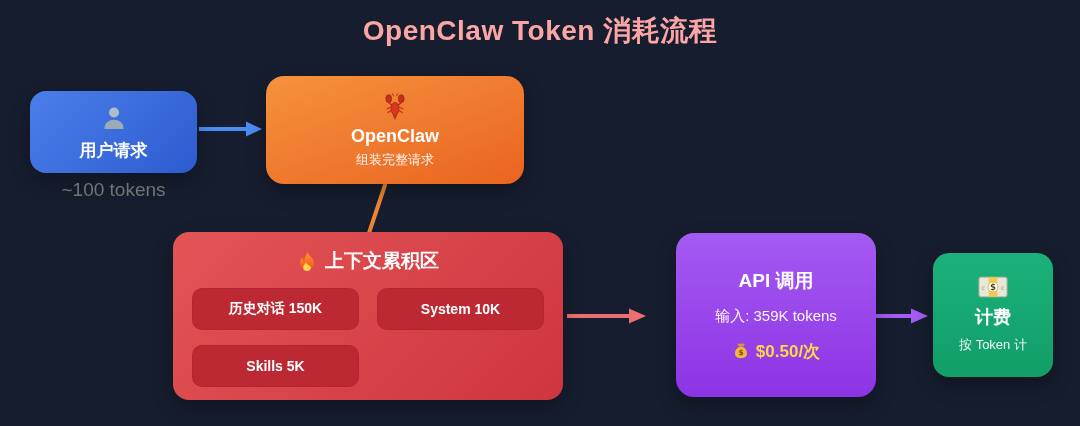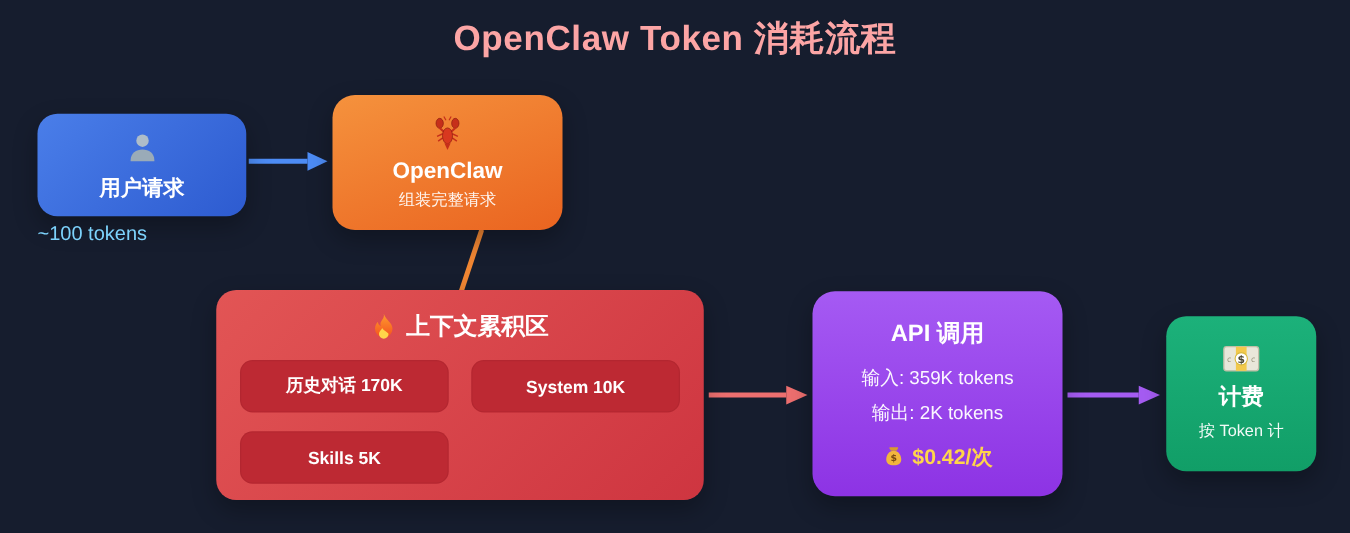--- a/index.html
+++ b/index.html
@@ -44,24 +44,24 @@
     box-sizing: border-box;
   }
   .node-user {
     left: 30px; top: 91px; width: 167px; height: 82px;
     background: linear-gradient(135deg, #4a7ee9 0%, #2d5bd0 100%);
     gap: 6px;
   }
   .node-user .label { font-size: 17px; font-weight: 700; }
   .caption-user {
     position: absolute; left: 30px; top: 179px; width: 167px;
-    color: #7dd3fc; font-size: 16px;
+    text-align: center; color: #737373; font-size: 19px;
   }
   .node-openclaw {
-    left: 266px; top: 76px; width: 184px; height: 108px;
+    left: 266px; top: 76px; width: 258px; height: 108px;
     border-radius: 18px;
     background: linear-gradient(160deg, #f5923d 0%, #ea6420 100%);
     gap: 4px;
   }
   .node-openclaw .label { font-size: 18px; font-weight: 700; }
   .node-openclaw .subtitle { font-size: 13px; color: rgba(255,255,255,0.92); }
   .node-context {
     left: 173px; top: 232px; width: 390px; height: 168px;
     background: linear-gradient(135deg, #e25555 0%, #ce3540 100%);
     justify-content: flex-start;
@@ -79,21 +79,21 @@
   }
   .chip {
     background: #bd2933;
     border-radius: 10px;
     height: 42px;
     display: flex; align-items: center; justify-content: center;
     font-size: 14px; font-weight: 700;
     box-shadow: inset 0 0 0 1px rgba(0,0,0,0.05);
   }
   .node-api {
-    left: 650px; top: 233px; width: 200px; height: 164px;
+    left: 676px; top: 233px; width: 200px; height: 164px;
     border-radius: 18px;
     background: linear-gradient(180deg, #a55af3 0%, #8d33e4 100%);
     gap: 9px;
   }
   .node-api .node-title { font-size: 19px; font-weight: 700; margin-bottom: 4px; }
   .node-api .io-line { font-size: 15px; color: rgba(255,255,255,0.96); }
   .cost-row {
     display: flex; align-items: center; gap: 6px;
     margin-top: 5px;
     font-size: 17px; font-weight: 700; color: #ffd54a;
@@ -171,39 +171,38 @@
                 <stop offset="1" stop-color="#f4511e"></stop>
             </linearGradient>
           </defs>
           <path d="M12 1c1.2 4.6-3.2 6.4-3.2 10a3.7 3.7 0 0 0 .5 1.9C7.3 11.8 6.4 10.3 6.4 8.6 4.6 10.4 3.6 12.8 3.6 15.4a8.4 8.4 0 0 0 16.8 0C20.4 9.6 14.1 7.4 12 1z" fill="url(#fg)"></path>
           <path d="M12 25a4.6 4.6 0 0 1-4.6-4.6c0-2.4 2.3-3.7 3.1-5.7.6 1.1 1.4 1.7 2.5 2.5 1.4 1 3.6 2.1 3.6 3.2A4.6 4.6 0 0 1 12 25z" fill="#ffd54a"></path>
         </svg>
       </span>
       <span>上下文累积区</span>
     </div>
     <div class="context-grid">
-      <span class="chip">历史对话 170K</span>
+      <span class="chip">历史对话 150K</span>
       <span class="chip">System 10K</span>
       <span class="chip">Skills 5K</span>
     </div>
   </div>
 
   <div class="node node-api">
     <span class="node-title">API 调用</span>
     <span class="io-line">输入: 359K tokens</span>
-    <span class="io-line">输出: 2K tokens</span>
     <div class="cost-row">
       <span class="icon">
         <svg width="18" height="18" viewBox="0 0 24 24">
           <path d="M9 6 7.4 3.4c-.3-.5.1-1.1.7-1.1h7.8c.6 0 1 .6.7 1.1L15 6z" fill="#d99b2f"></path>
           <path d="M12 6.2c-5 0-8 4.6-8 9.2 0 4.2 3 6.2 8 6.2s8-2 8-6.2c0-4.6-3-9.2-8-9.2z" fill="#f2b63d"></path>
           <text x="12" y="17.2" font-size="10" font-weight="bold" fill="#7a4a12" text-anchor="middle" font-family="DejaVu Sans, sans-serif">$</text>
         </svg>
       </span>
-      <span>$0.42/次</span>
+      <span>$0.50/次</span>
     </div>
   </div>
 
   <div class="node node-billing">
     <span class="icon">
       <svg width="30" height="22" viewBox="0 0 28 20">
         <rect x="1" y="1" width="26" height="18" rx="2" fill="#e9e7da" stroke="#c2bfa8" stroke-width="1"></rect>
         <rect x="10" y="1" width="8" height="18" fill="#f2c94c"></rect>
         <circle cx="14" cy="10" r="4.6" fill="#ffffff" stroke="#d8b93a" stroke-width="0.8"></circle>
         <text x="14" y="13" font-size="8" font-weight="bold" fill="#4d4a35" text-anchor="middle" font-family="DejaVu Sans, sans-serif">$</text>

